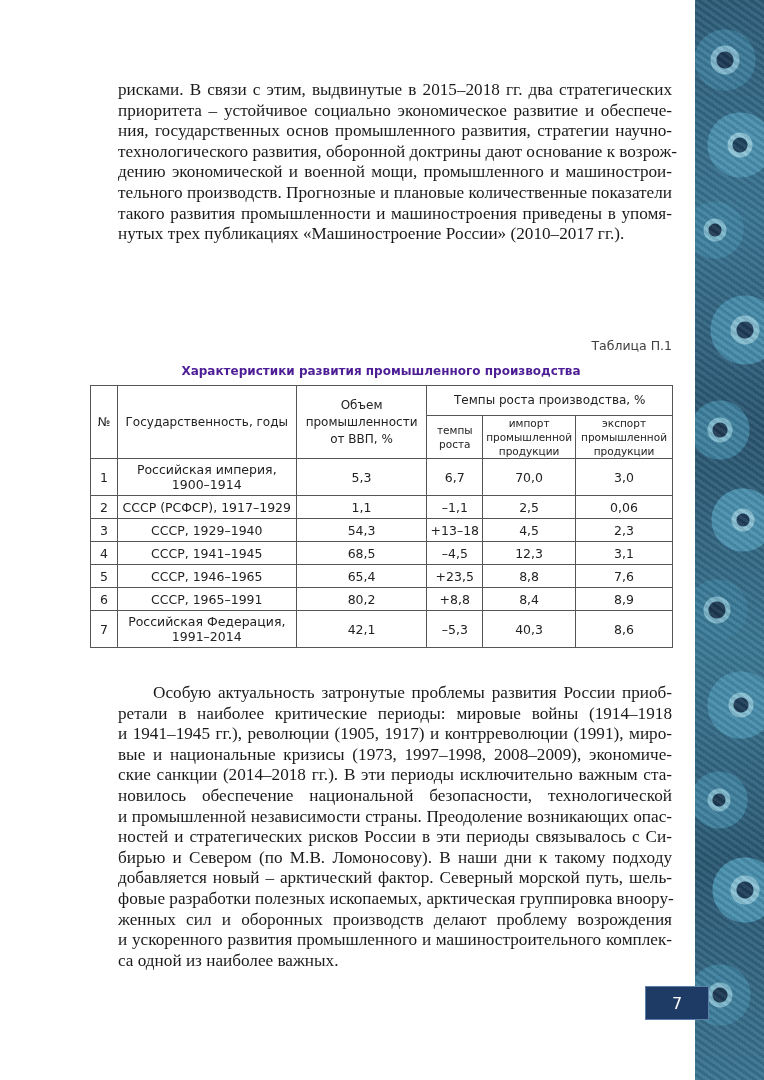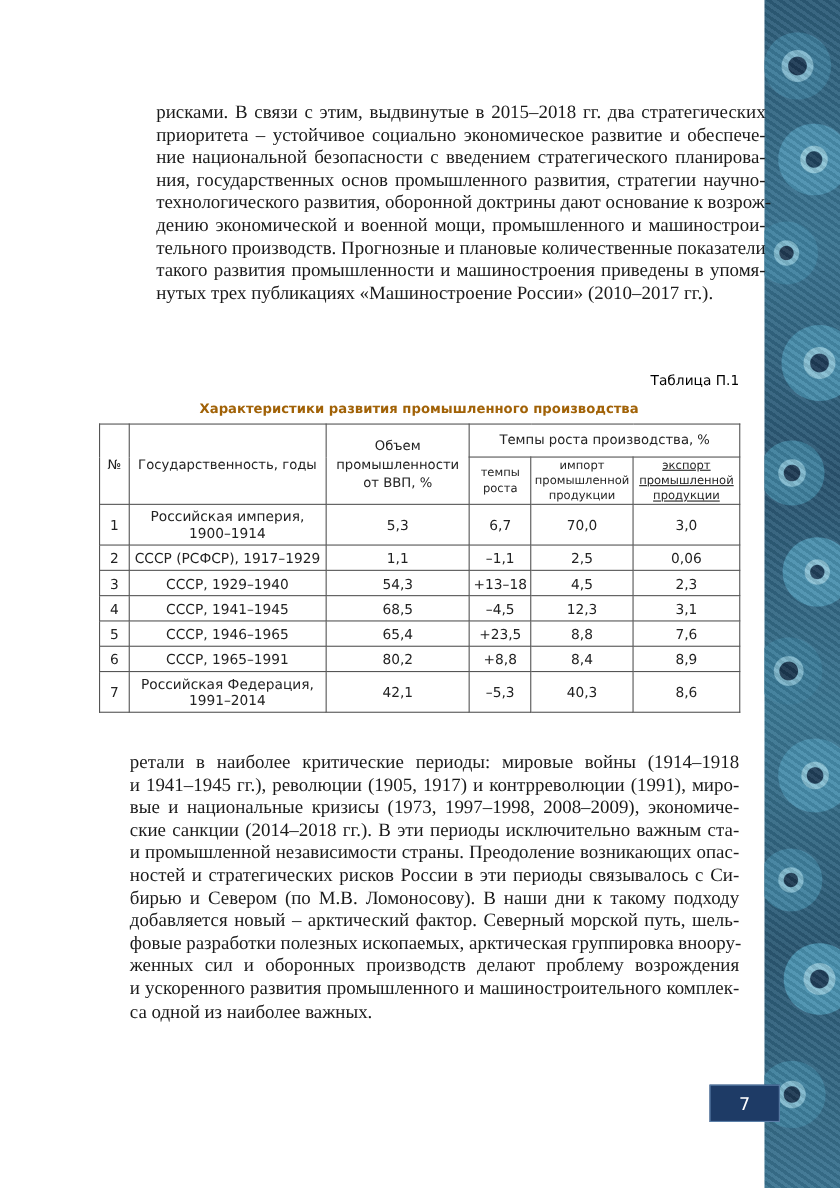--- a/index.html
+++ b/index.html
@@ -35,61 +35,60 @@
     color: #ffffff; font-family: "DejaVu Sans", sans-serif; font-size: 16px;
     display: flex; align-items: center; justify-content: center;
   }
   .para {
     position: absolute; left: 118px; width: 554px;
     font-size: 17.2px; line-height: 20.6px; text-align: justify;
     margin: 0;
   }
   .para .line { display: block; text-align: justify; text-align-last: justify; white-space: nowrap; }
   .para .line.last { text-align-last: left; }
-  .p1 { top: 92px; margin-left: 24px; }
+  .p1 { top: 80px; }
   .p2 { top: 683px; }
   .indent { padding-left: 35px; }
   .table-label {
     position: absolute; right: 92px; top: 338px;
-    font-family: "DejaVu Sans", sans-serif; font-size: 12.5px; color: #000000;
+    font-family: "DejaVu Sans", sans-serif; font-size: 12.5px; color: #404040;
   }
   .table-title {
     position: absolute; left: 90px; width: 582px; top: 364px; text-align: center;
-    font-family: "DejaVu Sans", sans-serif; font-size: 12px; font-weight: bold; color: #a16207;
+    font-family: "DejaVu Sans", sans-serif; font-size: 12px; font-weight: bold; color: #4c1d95;
   }
   table.data {
     position: absolute; left: 90px; top: 385px; width: 583px;
     border-collapse: collapse;
     font-family: "DejaVu Sans", sans-serif; color: #222;
   }
   table.data th, table.data td {
     border: 1px solid #555; padding: 0 3px; font-weight: normal;
     text-align: center; vertical-align: middle;
   }
   table.data th { font-size: 12px; line-height: 17px; }
   table.data th.small { font-size: 10.5px; line-height: 14px; }
   table.data td { font-size: 12.5px; height: 22px; line-height: 15px; }
   table.data td.name { text-align: center; }
   table.data tr.tall td { height: 36px; }
   .c-no { width: 20px; }
   .c-name { width: 173px; }
   .c-vol { width: 124px; }
   .c-rate { width: 49px; }
   .c-imp { width: 84px; }
-  .c-exp { width: 90px; text-decoration: underline; }
+  .c-exp { width: 90px; }
 </style>
 </head>
 <body>
 
 <div class="gear-strip"></div>
 
 <p class="para p1">
   <span class="line">рисками. В связи с этим, выдвинутые в 2015–2018 гг. два стратегических</span>
   <span class="line">приоритета – устойчивое социально экономическое развитие и обеспече-</span>
-  <span class="line">ние национальной безопасности с введением стратегического планирова-</span>
   <span class="line">ния, государственных основ промышленного развития, стратегии научно-</span>
   <span class="line">технологического развития, оборонной доктрины дают основание к возрож-</span>
   <span class="line">дению экономической и военной мощи, промышленного и машинострои-</span>
   <span class="line">тельного производств. Прогнозные и плановые количественные показатели</span>
   <span class="line">такого развития промышленности и машиностроения приведены в упомя-</span>
   <span class="line last">нутых трех публикациях «Машиностроение России» (2010–2017 гг.).</span>
 </p>
 
 <div class="table-label">Таблица П.1</div>
 <div class="table-title">Характеристики развития промышленного производства</div>
@@ -162,24 +161,26 @@
       <td class="name">Российская Федерация, 1991–2014</td>
       <td>42,1</td>
       <td>–5,3</td>
       <td>40,3</td>
       <td>8,6</td>
     </tr>
   </tbody>
 </table>
 
 <p class="para p2">
+  <span class="line indent">Особую актуальность затронутые проблемы развития России приоб-</span>
   <span class="line">ретали в наиболее критические периоды: мировые войны (1914–1918</span>
   <span class="line">и 1941–1945 гг.), революции (1905, 1917) и контрреволюции (1991), миро-</span>
   <span class="line">вые и национальные кризисы (1973, 1997–1998, 2008–2009), экономиче-</span>
   <span class="line">ские санкции (2014–2018 гг.). В эти периоды исключительно важным ста-</span>
+  <span class="line">новилось обеспечение национальной безопасности, технологической</span>
   <span class="line">и промышленной независимости страны. Преодоление возникающих опас-</span>
   <span class="line">ностей и стратегических рисков России в эти периоды связывалось с Си-</span>
   <span class="line">бирью и Севером (по М.В. Ломоносову). В наши дни к такому подходу</span>
   <span class="line">добавляется новый – арктический фактор. Северный морской путь, шель-</span>
   <span class="line">фовые разработки полезных ископаемых, арктическая группировка вноору-</span>
   <span class="line">женных сил и оборонных производств делают проблему возрождения</span>
   <span class="line">и ускоренного развития промышленного и машиностроительного комплек-</span>
   <span class="line last">са одной из наиболее важных.</span>
 </p>
 

